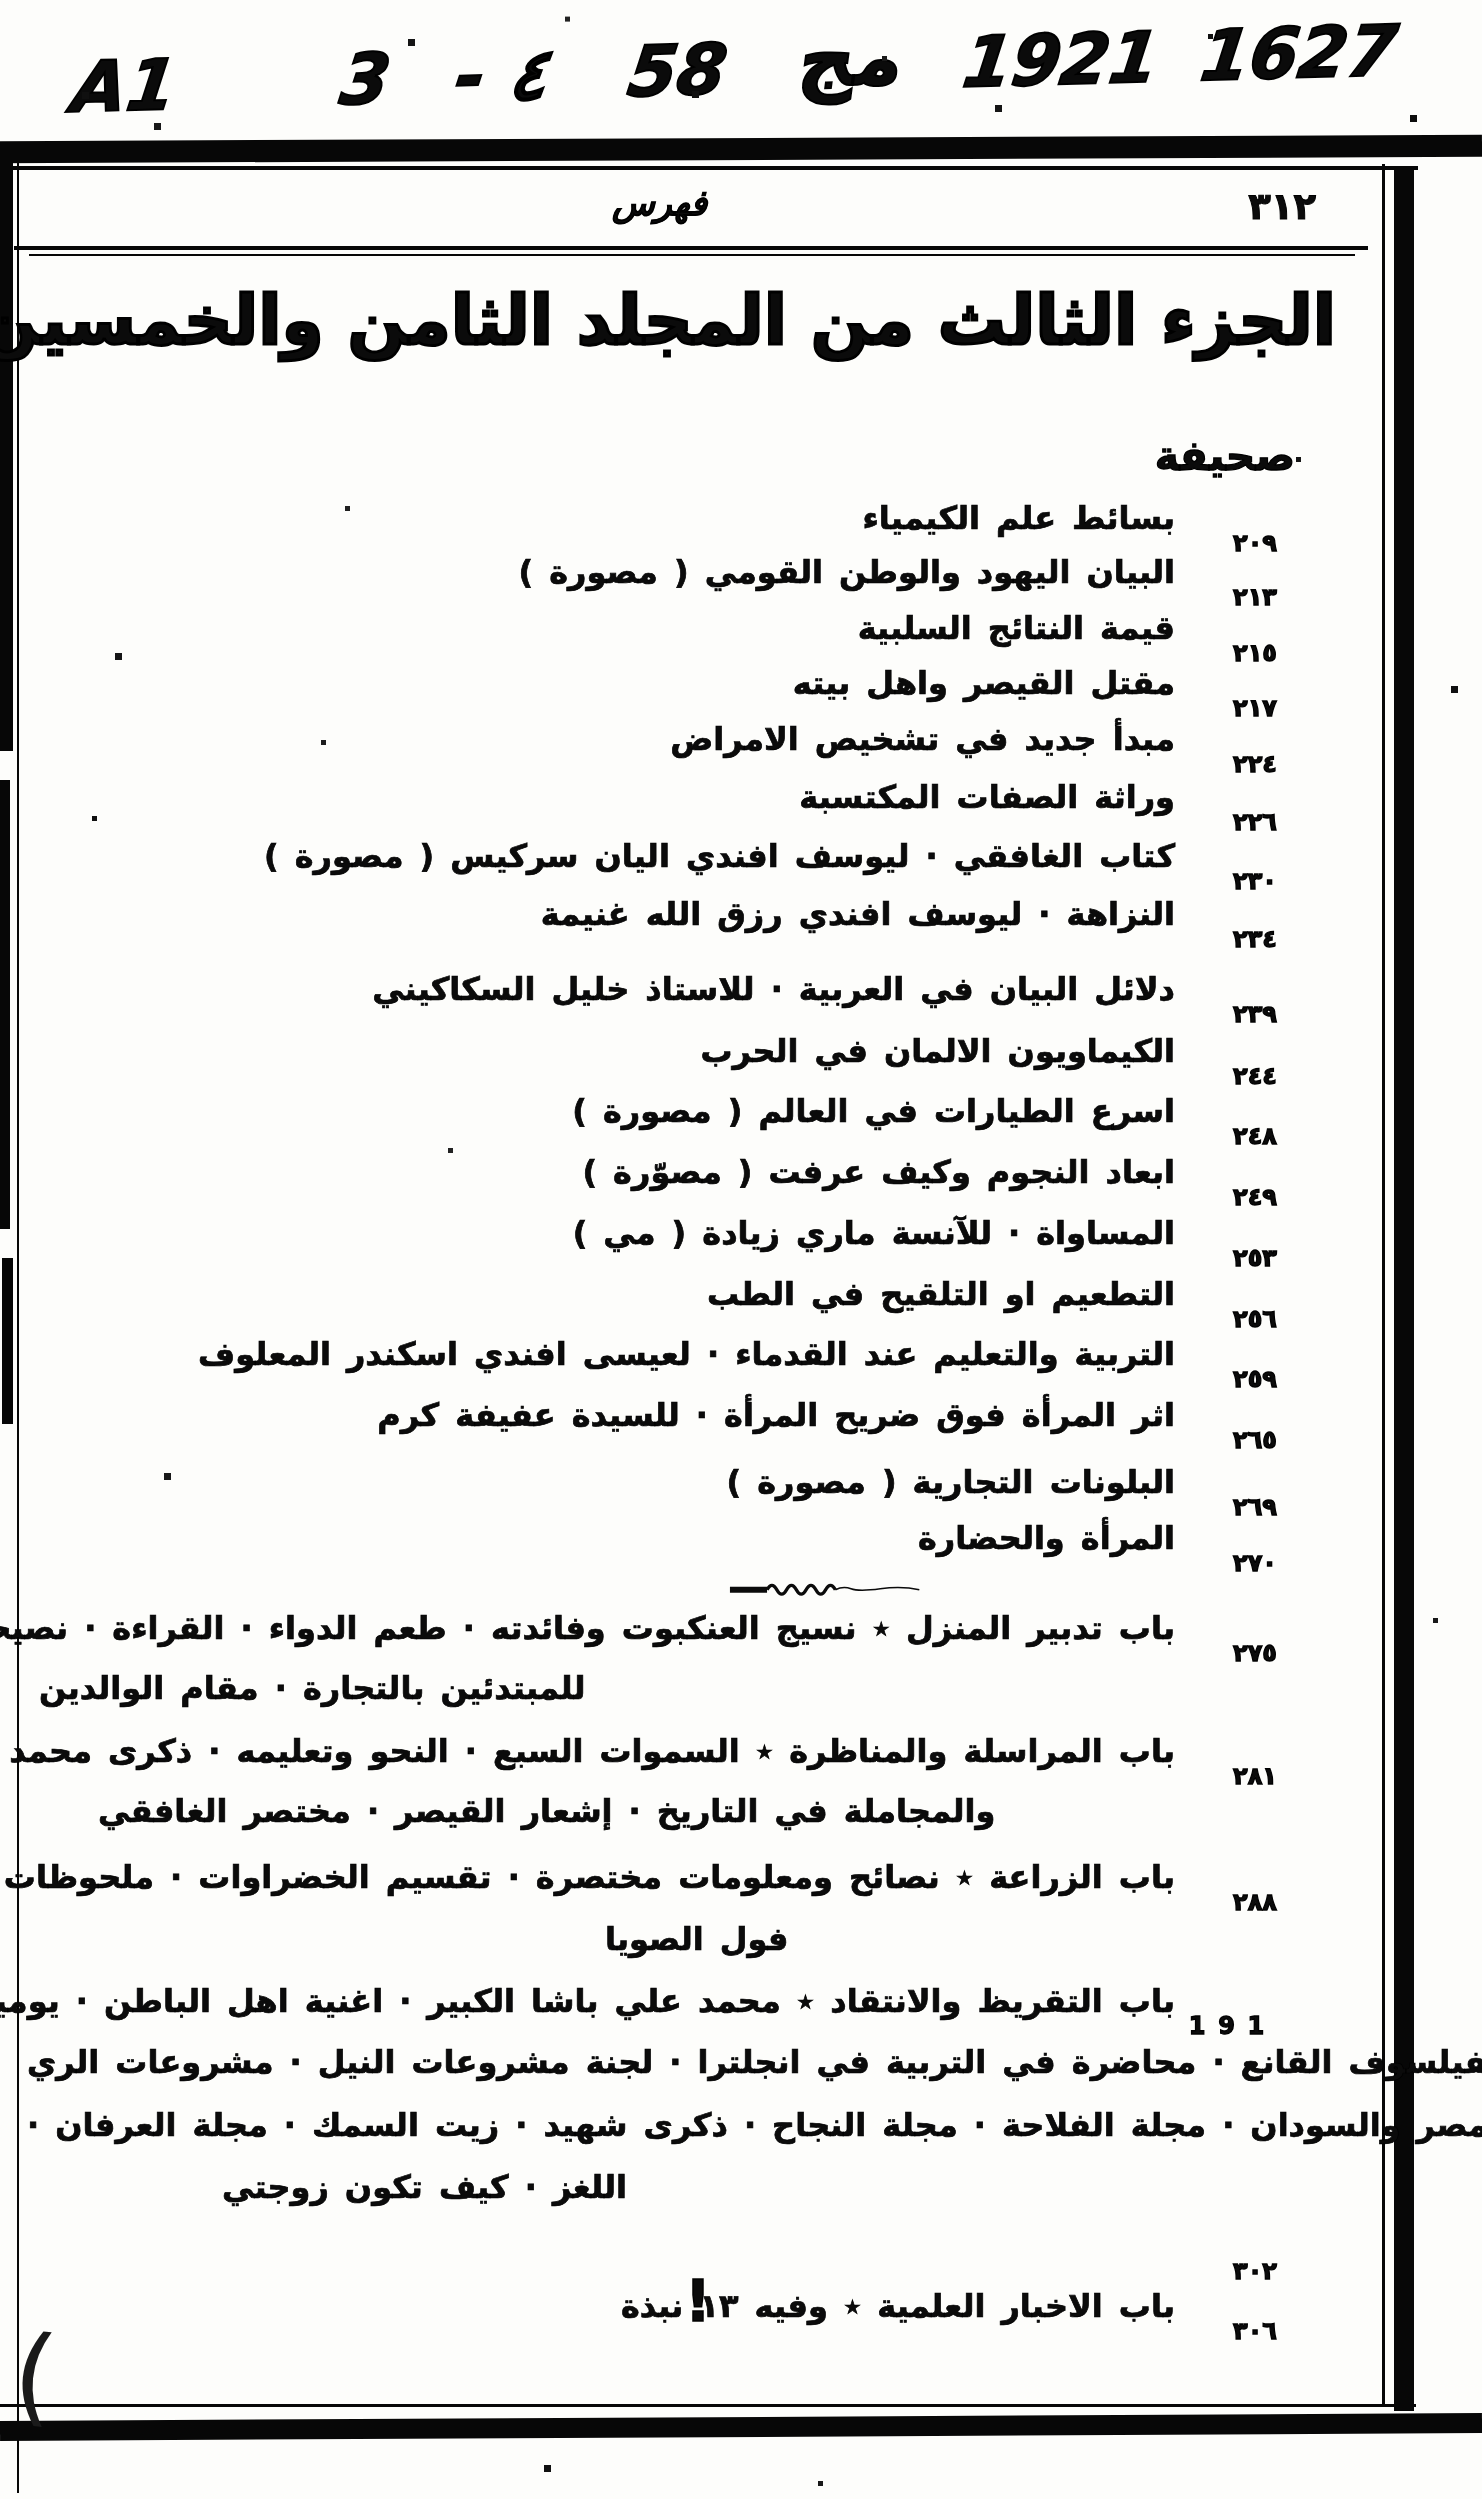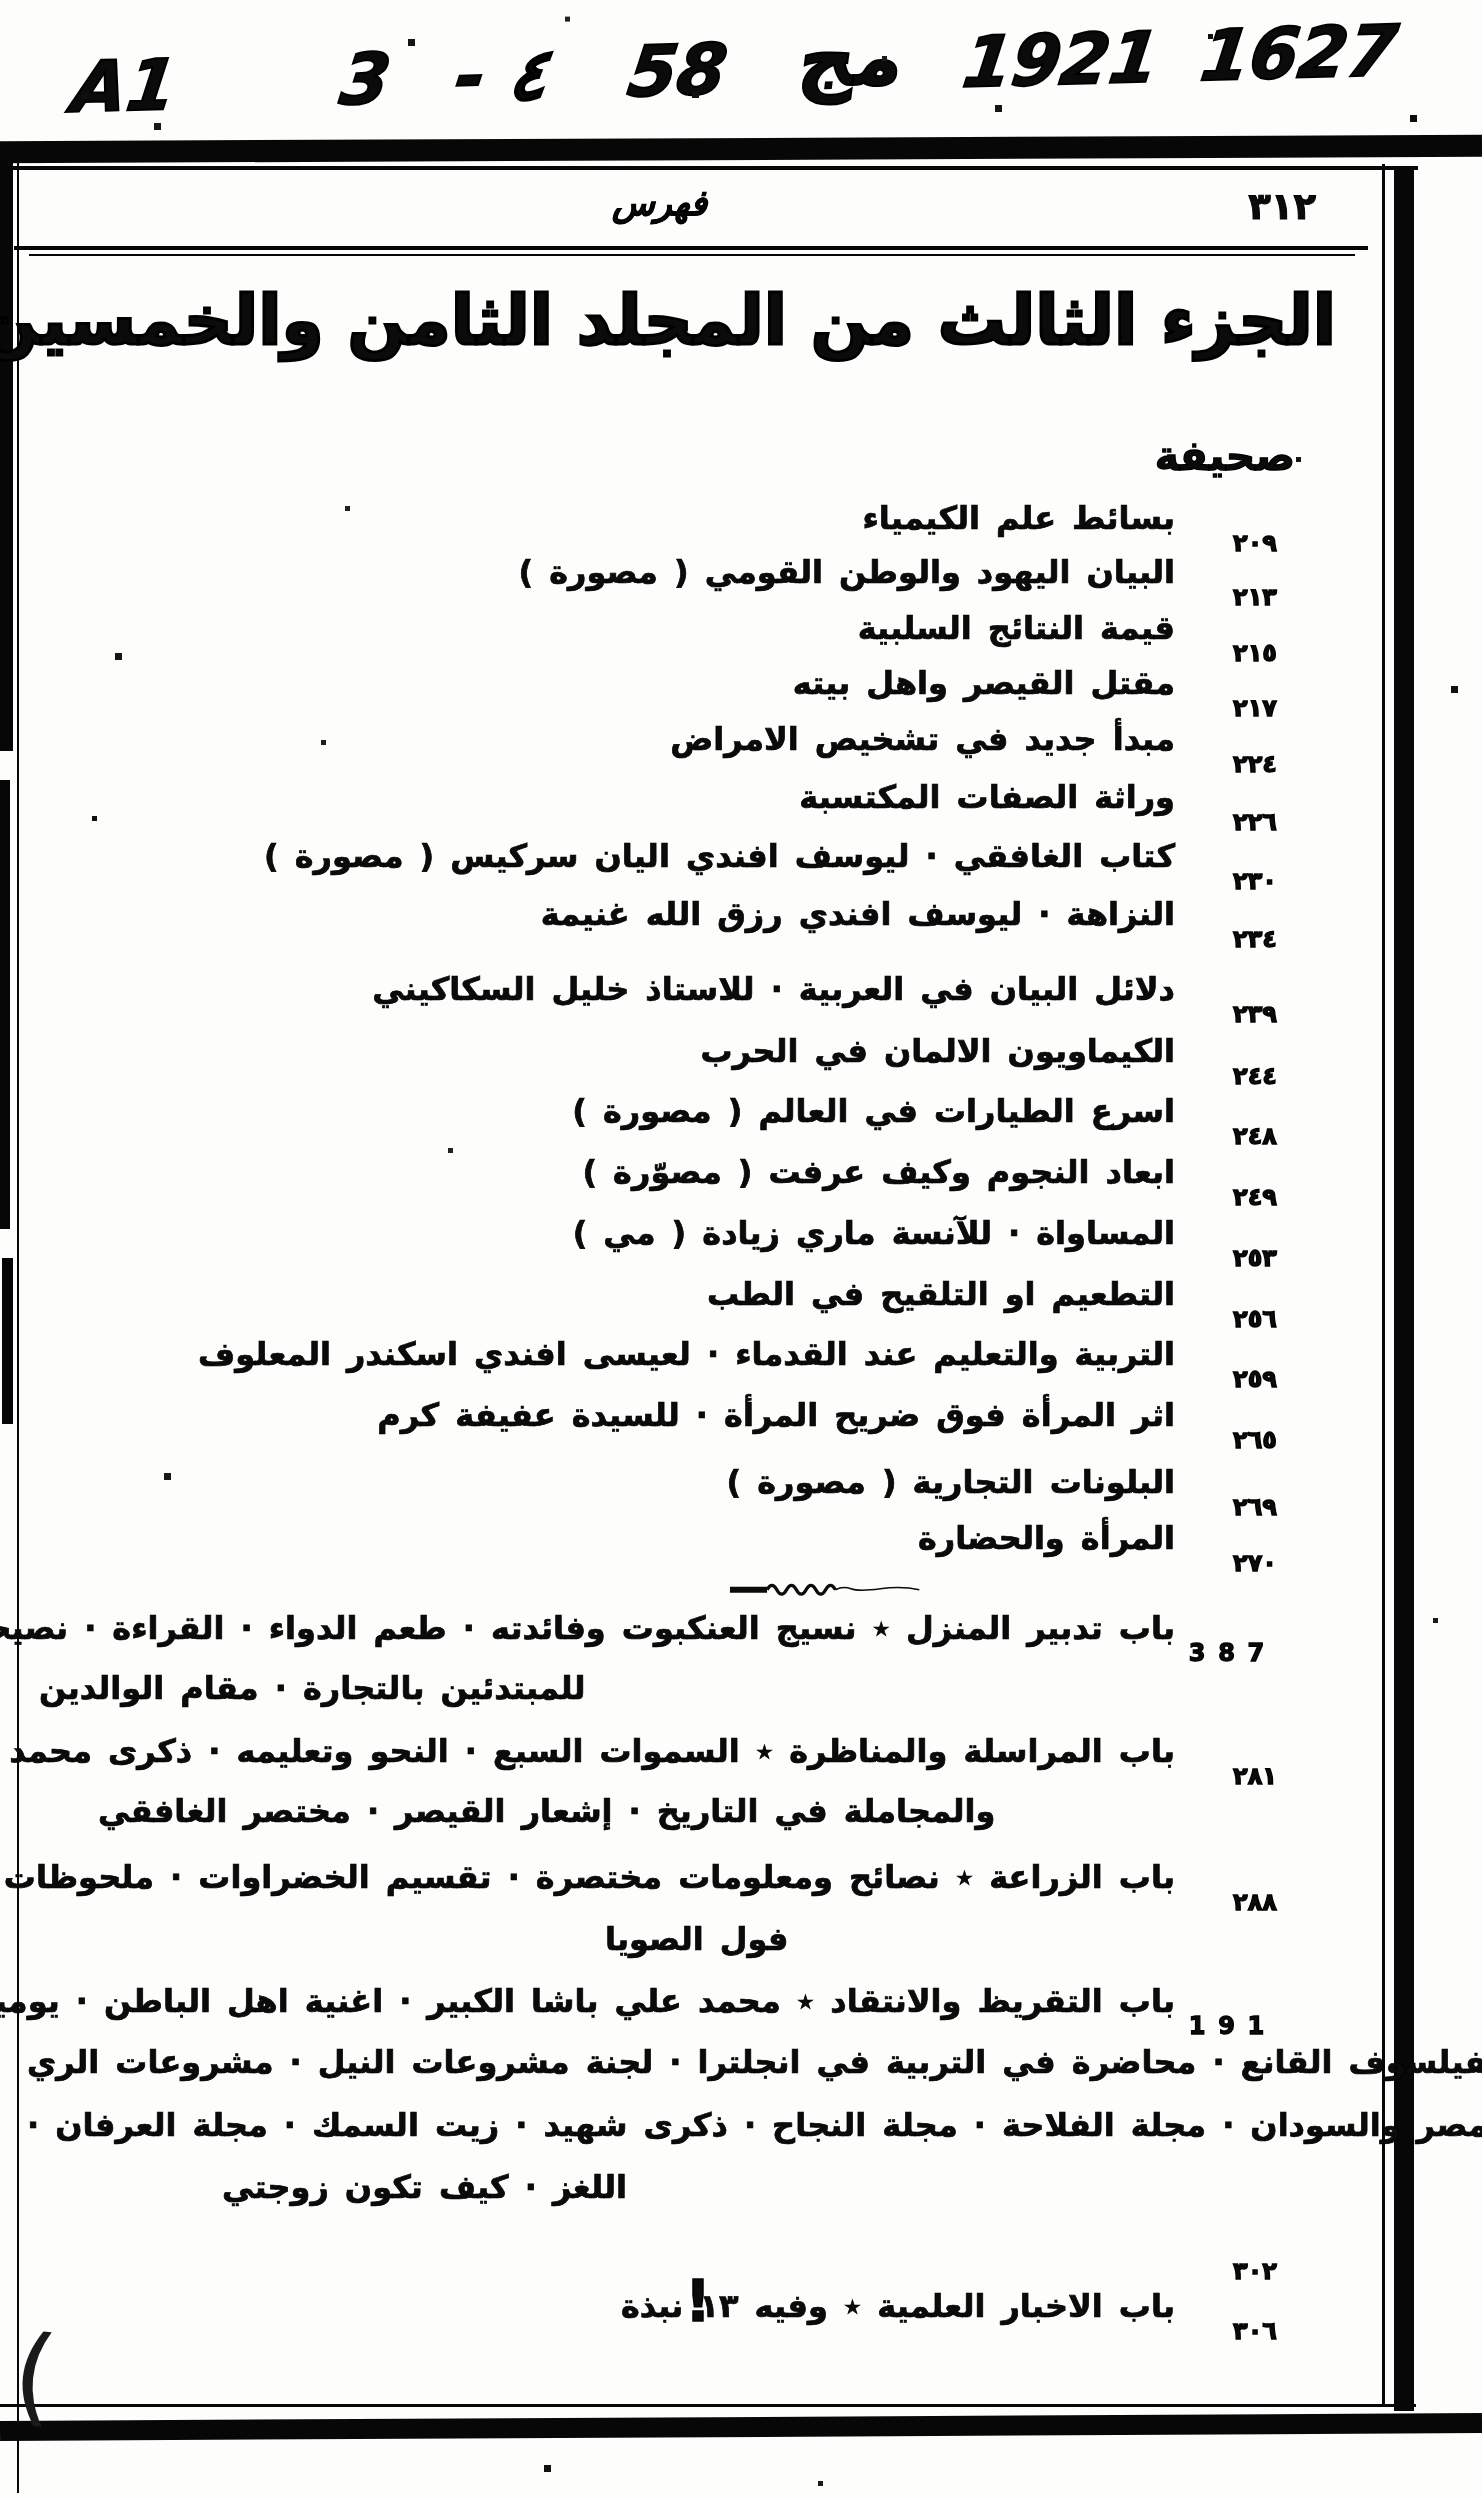--- a/index.html
+++ b/index.html
@@ -160,21 +160,21 @@
   </div>
       <div class="row" style="top: 1463px;">
     <span class="num">٢٦٩</span>
     <span class="line first">البلونات التجارية ( مصورة )</span>
   </div>
       <div class="row" style="top: 1519px;">
     <span class="num">٢٧٠</span>
     <span class="line first">المرأة والحضارة</span>
   </div>
       <div class="row" style="top: 1609px;">
-    <span class="num">387</span>
+    <span class="num">٢٧٥</span>
     <span class="line first">باب تدبير المنزل ٭ نسيج العنكبوت وفائدته · طعم الدواء · القراءة · نصيحة فيلسوف</span>
   <span class="line cont" style="top: 60px; left: 39px;">للمبتدئين بالتجارة · مقام الوالدين</span>
       </div>
       <div class="row" style="top: 1732px;">
     <span class="num">٢٨١</span>
     <span class="line first">باب المراسلة والمناظرة ٭ السموات السبع · النحو وتعليمه · ذكرى محمد علي الاكبر</span>
   <span class="line cont" style="top: 60px; left: 98px;">والمجاملة في التاريخ · إشعار القيصر · مختصر الغافقي</span>
       </div>
       <div class="row" style="top: 1858px;">
     <span class="num">٢٨٨</span>

